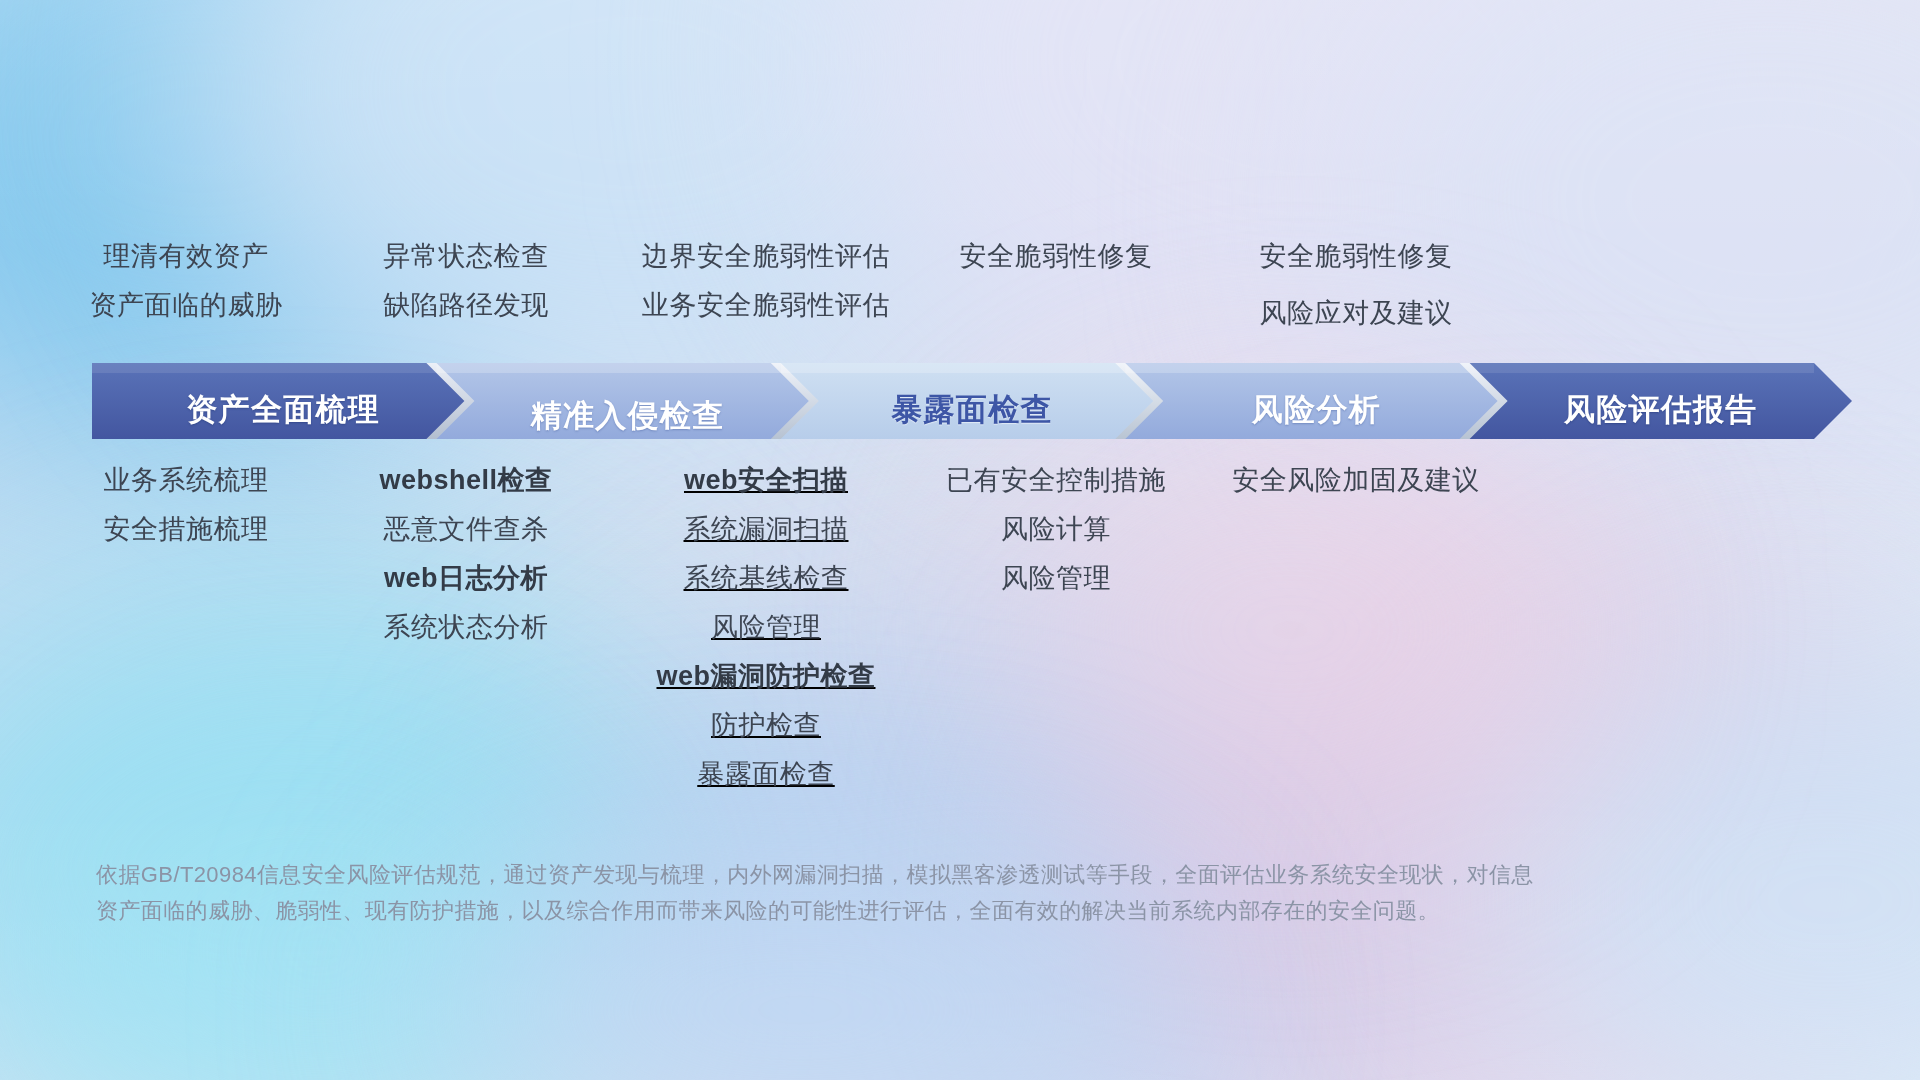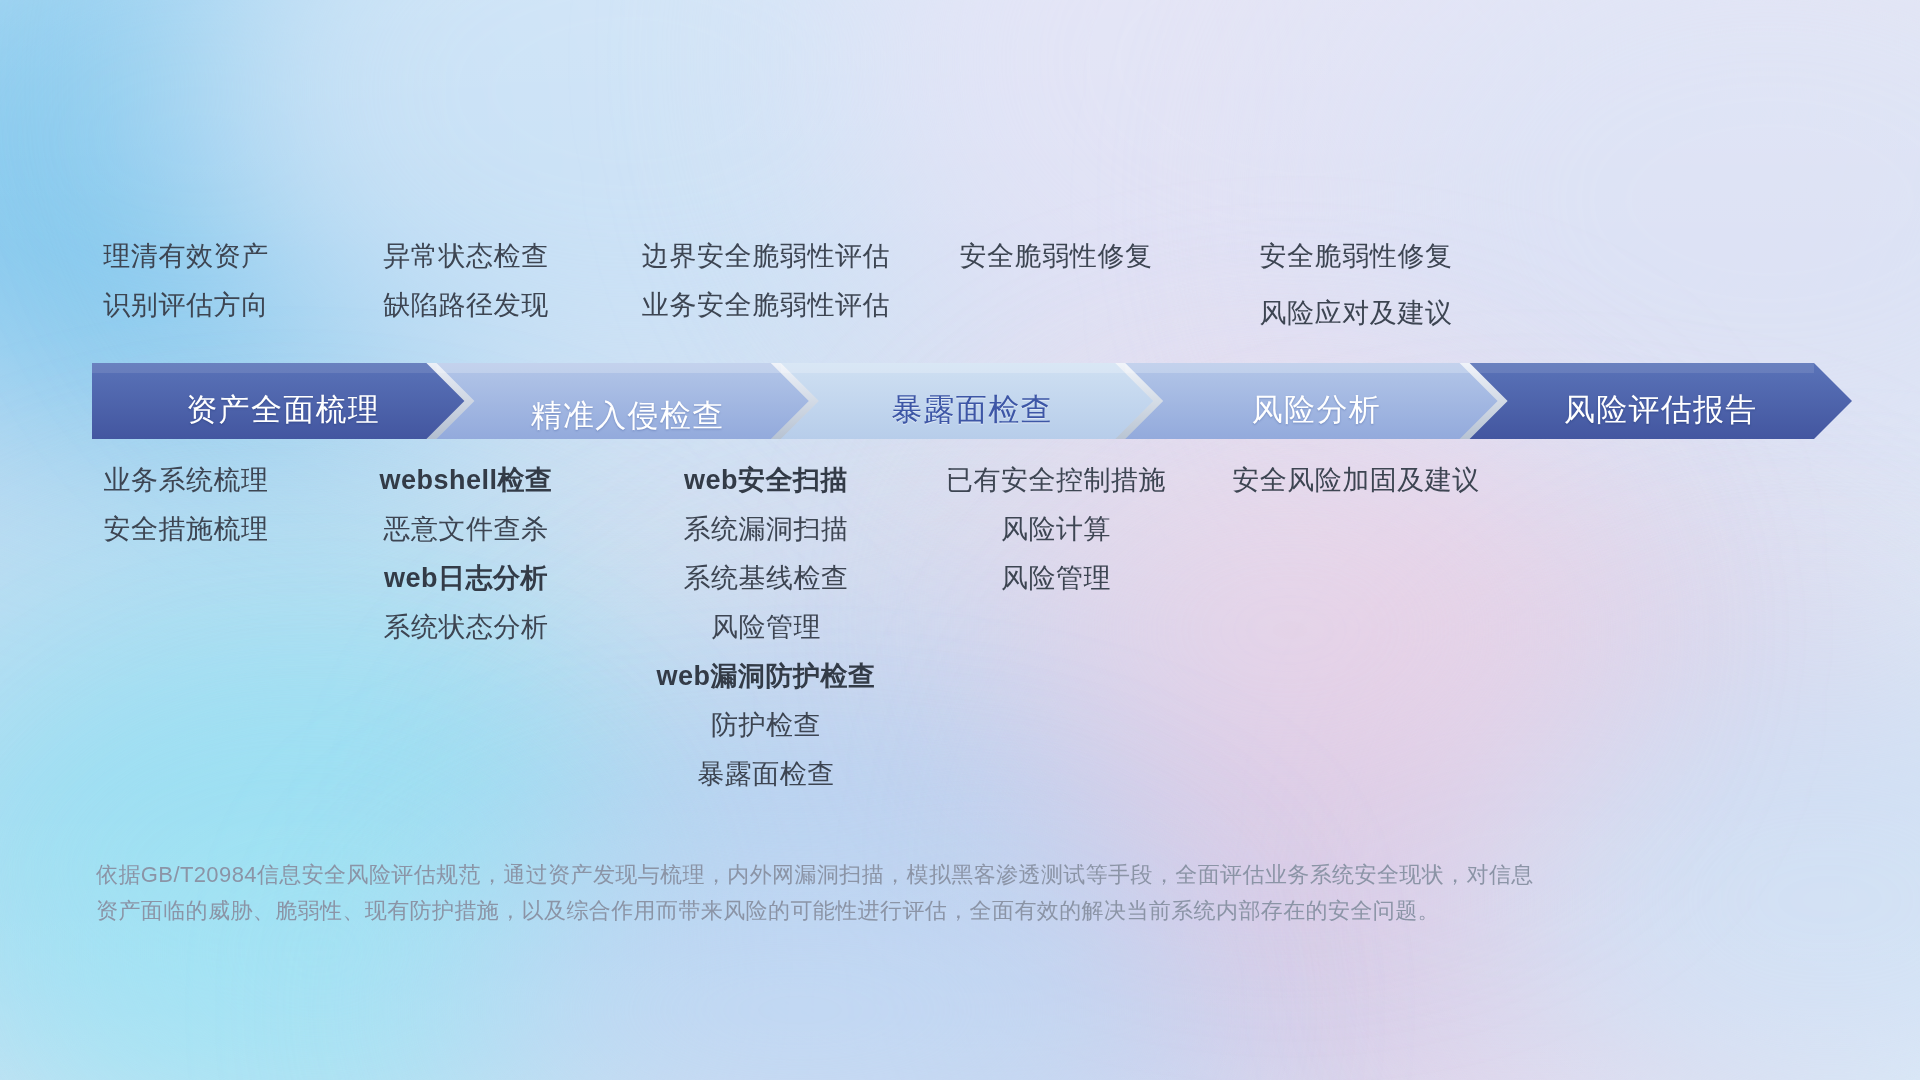--- a/index.html
+++ b/index.html
@@ -35,21 +35,21 @@
   #top-row{top:232px;}
   .top-item{
     font-size:27px;color:#3d4552;line-height:49px;letter-spacing:.6px;
     white-space:nowrap;font-weight:400;
   }
 
   
   #band{position:absolute;left:92px;top:363px;width:1760px;height:76px;}
   .chev{
     position:absolute;top:0;height:94px;display:flex;align-items:center;
-    font-size:31px;font-weight:400;letter-spacing:1.3px;white-space:nowrap;
+    font-size:31px;font-weight:700;letter-spacing:1.3px;white-space:nowrap;
   }
   .chev .lbl{position:relative;z-index:3;width:100%;text-align:center;}
   .chev.dark .lbl{color:#ffffff;text-shadow:0 1px 2px rgba(30,50,110,.45);}
   .chev.mid  .lbl{color:#ffffff;text-shadow:0 1px 2px rgba(60,85,150,.40);}
   .chev.lite .lbl{color:#3d56a6;text-shadow:0 1px 1px rgba(255,255,255,.55);}
 
   
   #list-row{top:456px;}
   .list-item{
     font-size:27px;color:#3d4552;line-height:49px;letter-spacing:.5px;
@@ -80,21 +80,21 @@
   <div class="blob b10"></div>
     <div class="blob b11"></div>
   <div class="vig"></div>
 </div>
 
 <div id="stage">
 
   <div class="row" id="top-row">
       <div class="col" style="position: absolute; left: 36px; width: 300px; top: 0px;">
         <div class="top-item">理清有效资产</div>
-        <div class="top-item">识别评估方向</div>
+        <div class="top-item">资产面临的威胁</div>
       </div>
       <div class="col" style="position: absolute; left: 316px; width: 300px; top: 0px;">
         <div class="top-item">异常状态检查</div>
         <div class="top-item">缺陷路径发现</div>
       </div>
       <div class="col" style="position: absolute; left: 616px; width: 300px; top: 0px;">
         <div class="top-item">边界安全脆弱性评估</div>
         <div class="top-item">业务安全脆弱性评估</div>
       </div>
       <div class="col" style="position: absolute; left: 906px; width: 300px; top: 0px;">
@@ -162,21 +162,21 @@
       <div class="col" style="position: absolute; left: 36px; width: 300px; top: 0px;">
         <div class="list-item">业务系统梳理</div>
         <div class="list-item">安全措施梳理</div>
       </div>
       <div class="col" style="position: absolute; left: 316px; width: 300px; top: 0px;">
         <div class="list-item em">webshell检查</div>
         <div class="list-item">恶意文件查杀</div>
         <div class="list-item em">web日志分析</div>
         <div class="list-item">系统状态分析</div>
       </div>
-      <div class="col" style="position: absolute; left: 616px; width: 300px; top: 0px;">
+      <div class="col" style="position: absolute; left: 616px; width: 300px; top: 0px; text-decoration: underline;">
         <div class="list-item em">web安全扫描</div>
         <div class="list-item">系统漏洞扫描</div>
         <div class="list-item">系统基线检查</div>
         <div class="list-item">风险管理</div>
         <div class="list-item em">web漏洞防护检查</div>
         <div class="list-item">防护检查</div>
         <div class="list-item">暴露面检查</div>
       </div>
       <div class="col" style="position: absolute; left: 906px; width: 300px; top: 0px;">
         <div class="list-item">已有安全控制措施</div>

